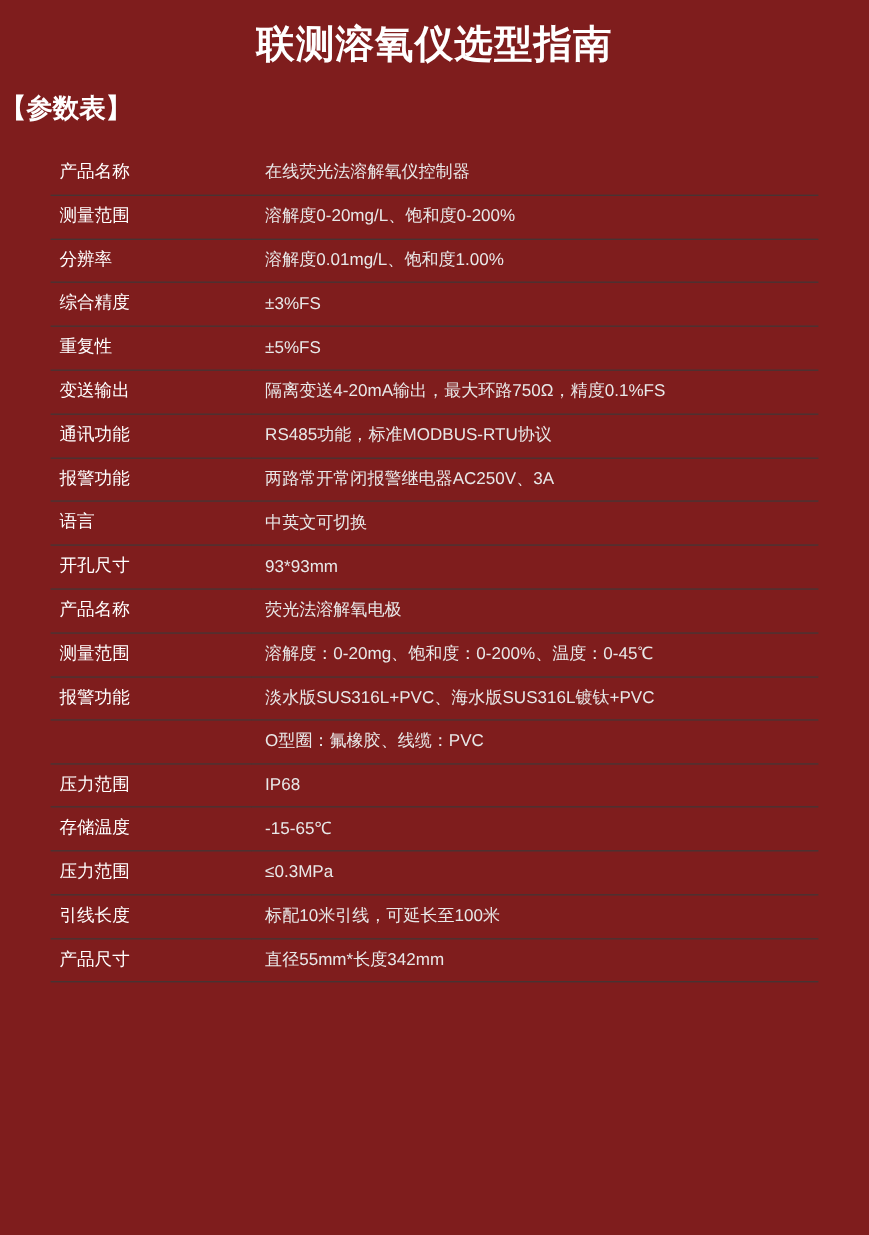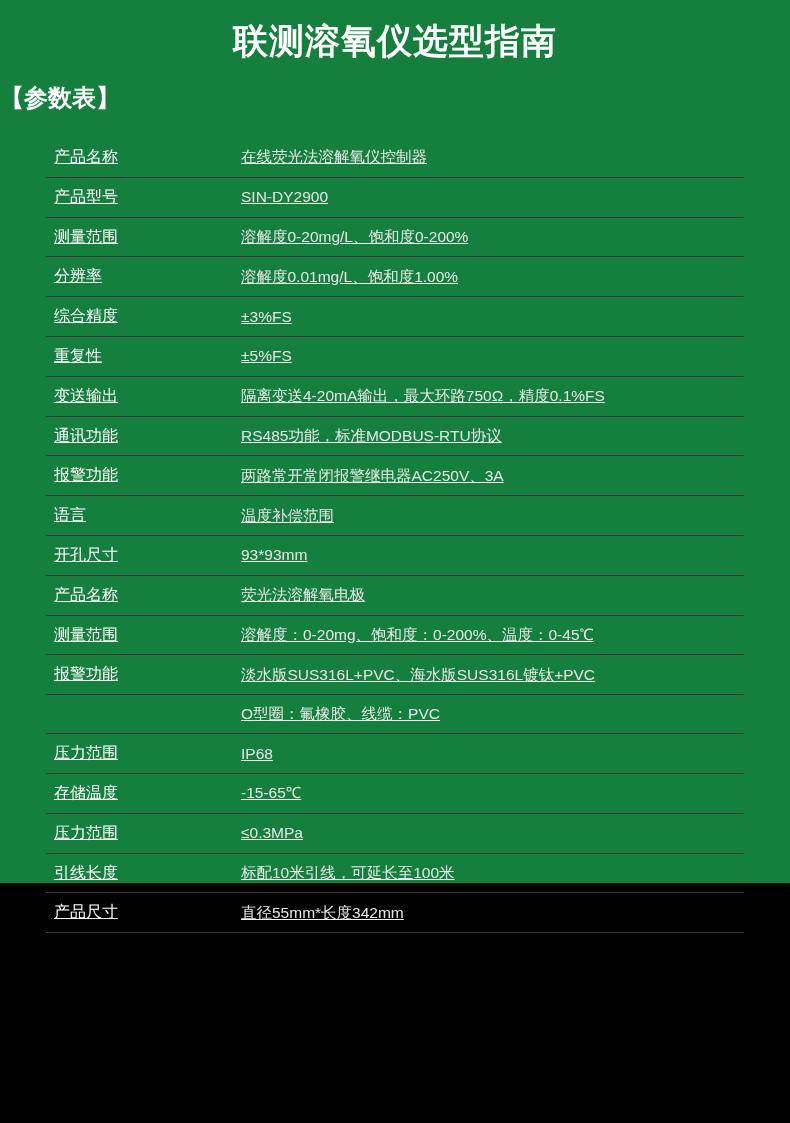--- a/index.html
+++ b/index.html
@@ -9,23 +9,23 @@
   }
   body {
     width: 790px;
     height: 1123px;
     overflow: hidden;
     font-family: "Liberation Sans", sans-serif;
     color: #f2f2f2;
   }
   .page {
     width: 790px;
-    height: 883px;
+    height: 1123px;
     position: relative;
-    background: #15803d;
+    background: #7f1d1d;
     box-sizing: border-box;
   }
   .main-title {
     text-align: center;
     font-size: 35px;
     font-weight: bold;
     letter-spacing: 1px;
     color: #ffffff;
     padding-top: 20px;
     line-height: 1.2;
@@ -39,21 +39,20 @@
     letter-spacing: 0px;
   }
   .spec-table {
     margin: 24px auto 0 auto;
     width: 698px;
     border-collapse: collapse;
     table-layout: fixed;
   }
   .spec-table tr {
     border-bottom: 1px solid #3a3a3a;
-    text-decoration: underline;
   }
   .spec-table td {
     padding: 9px 0 9px 0;
     font-size: 15.5px;
     vertical-align: middle;
     line-height: 1.3;
     color: #efefef;
   }
   td.label {
     width: 175px;
@@ -77,24 +76,20 @@
 
   <div class="sub-title">【参数表】</div>
 
   <table class="spec-table">
     <tbody>
       <tr>
         <td class="label">产品名称</td>
         <td class="value">在线荧光法溶解氧仪控制器</td>
       </tr>
       <tr>
-        <td class="label">产品型号</td>
-        <td class="value">SIN-DY2900</td>
-      </tr>
-      <tr>
         <td class="label">测量范围</td>
         <td class="value">溶解度0-20mg/L、饱和度0-200%</td>
       </tr>
       <tr>
         <td class="label">分辨率</td>
         <td class="value">溶解度0.01mg/L、饱和度1.00%</td>
       </tr>
       <tr>
         <td class="label">综合精度</td>
         <td class="value">±3%FS</td>
@@ -110,21 +105,21 @@
       <tr>
         <td class="label">通讯功能</td>
         <td class="value">RS485功能，标准MODBUS-RTU协议</td>
       </tr>
       <tr>
         <td class="label">报警功能</td>
         <td class="value">两路常开常闭报警继电器AC250V、3A</td>
       </tr>
       <tr>
         <td class="label">语言</td>
-        <td class="value">温度补偿范围</td>
+        <td class="value">中英文可切换</td>
       </tr>
       <tr>
         <td class="label">开孔尺寸</td>
         <td class="value">93*93mm</td>
       </tr>
       <tr>
         <td class="label">产品名称</td>
         <td class="value">荧光法溶解氧电极</td>
       </tr>
       <tr>

